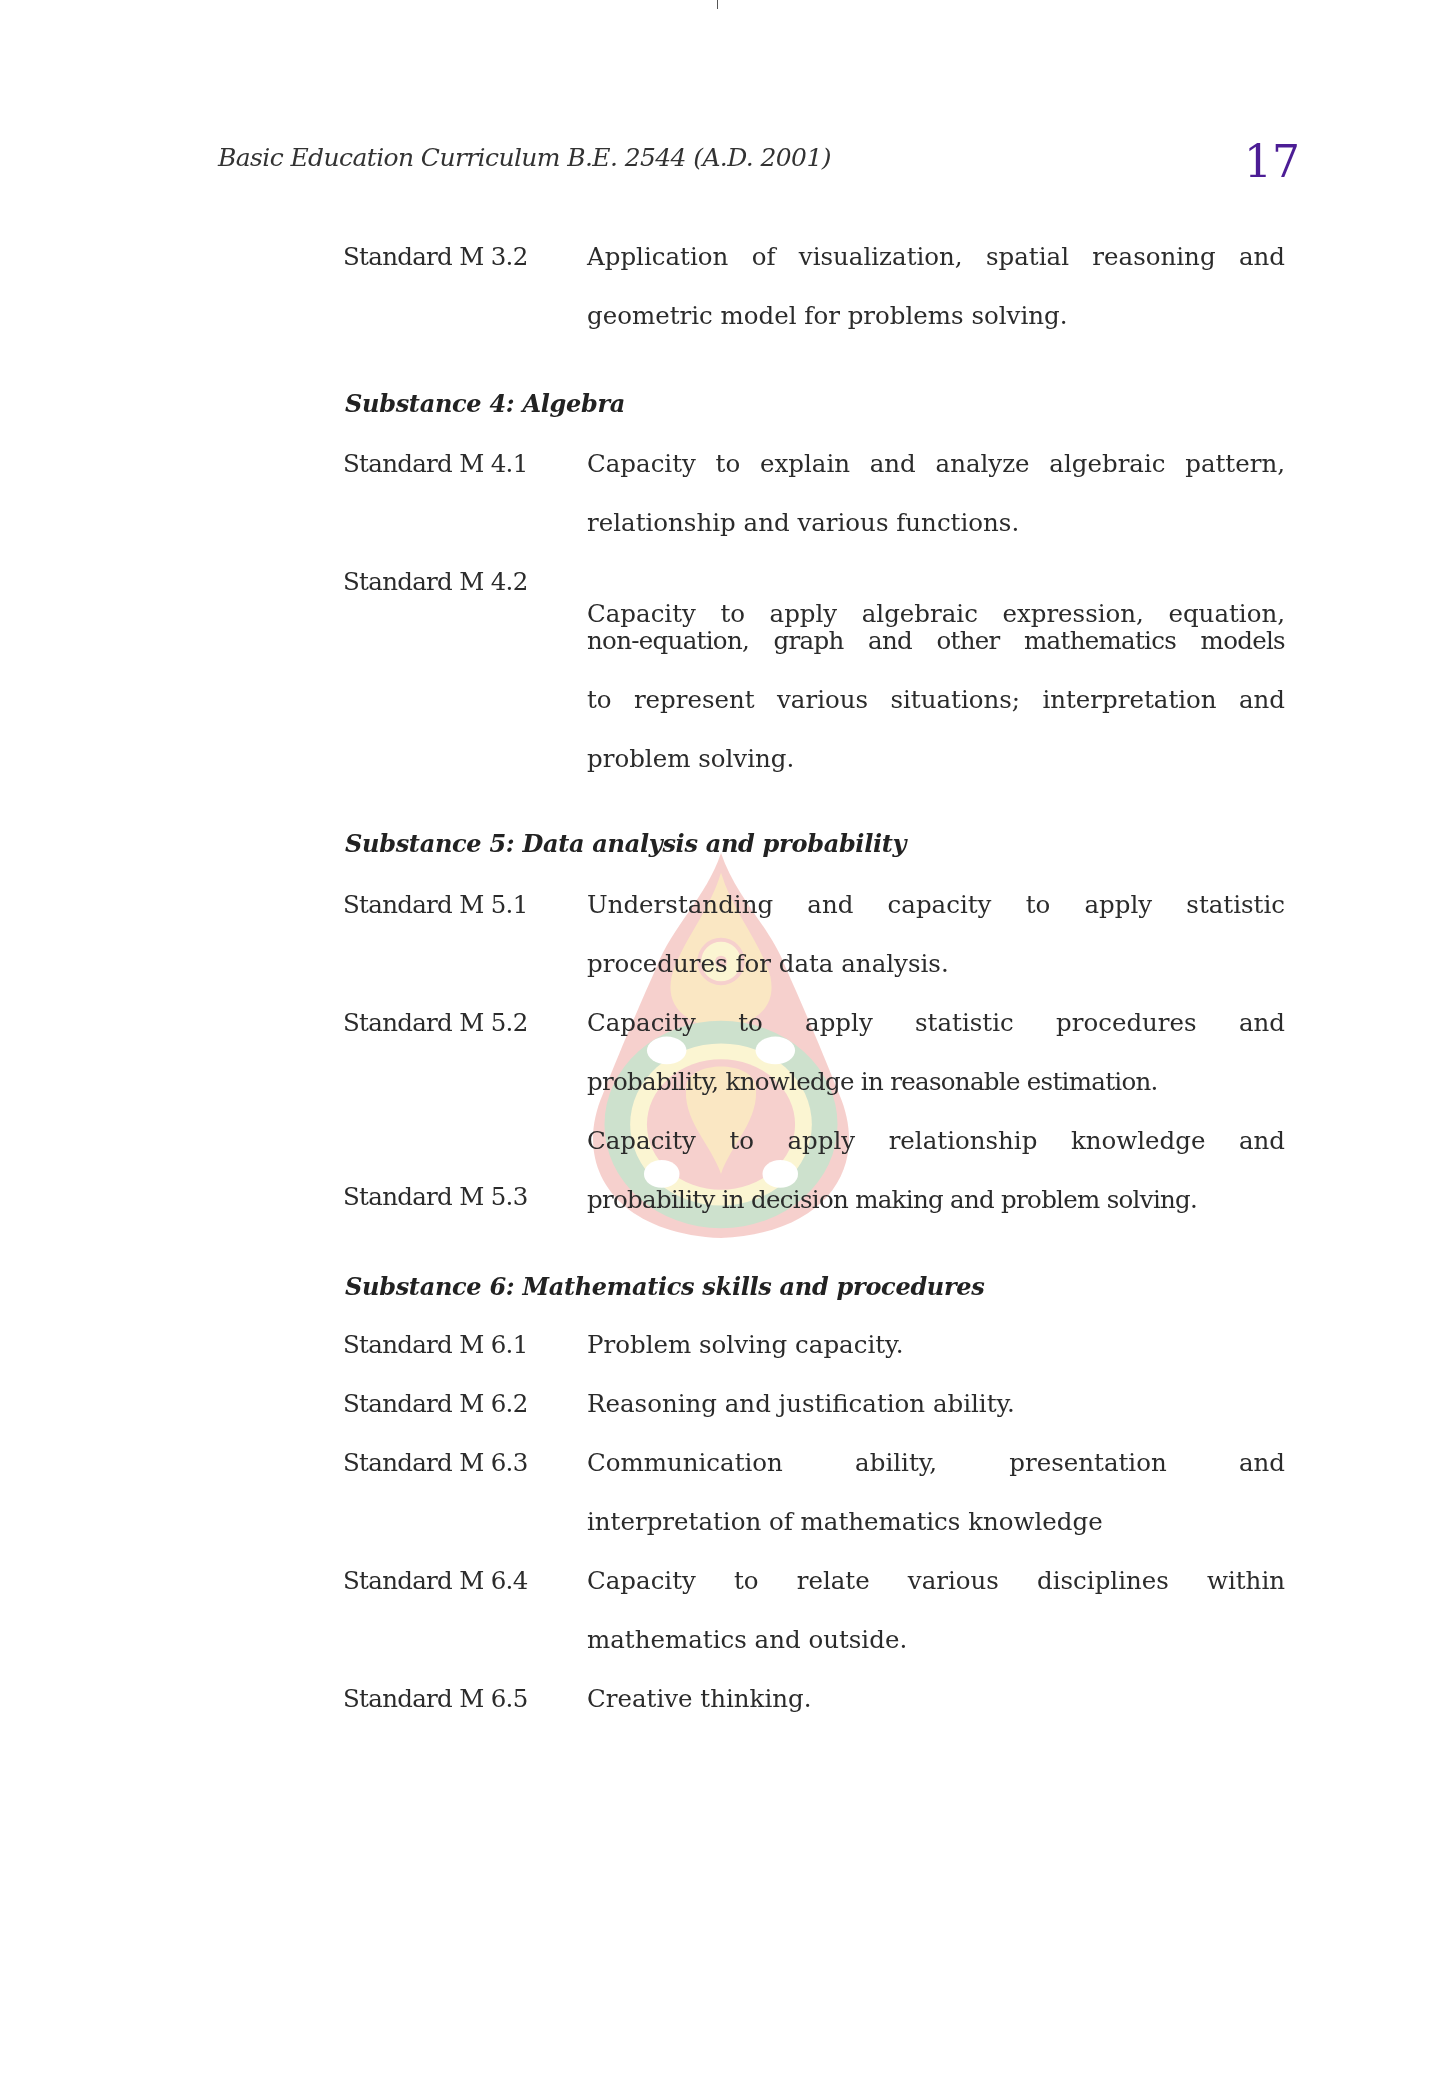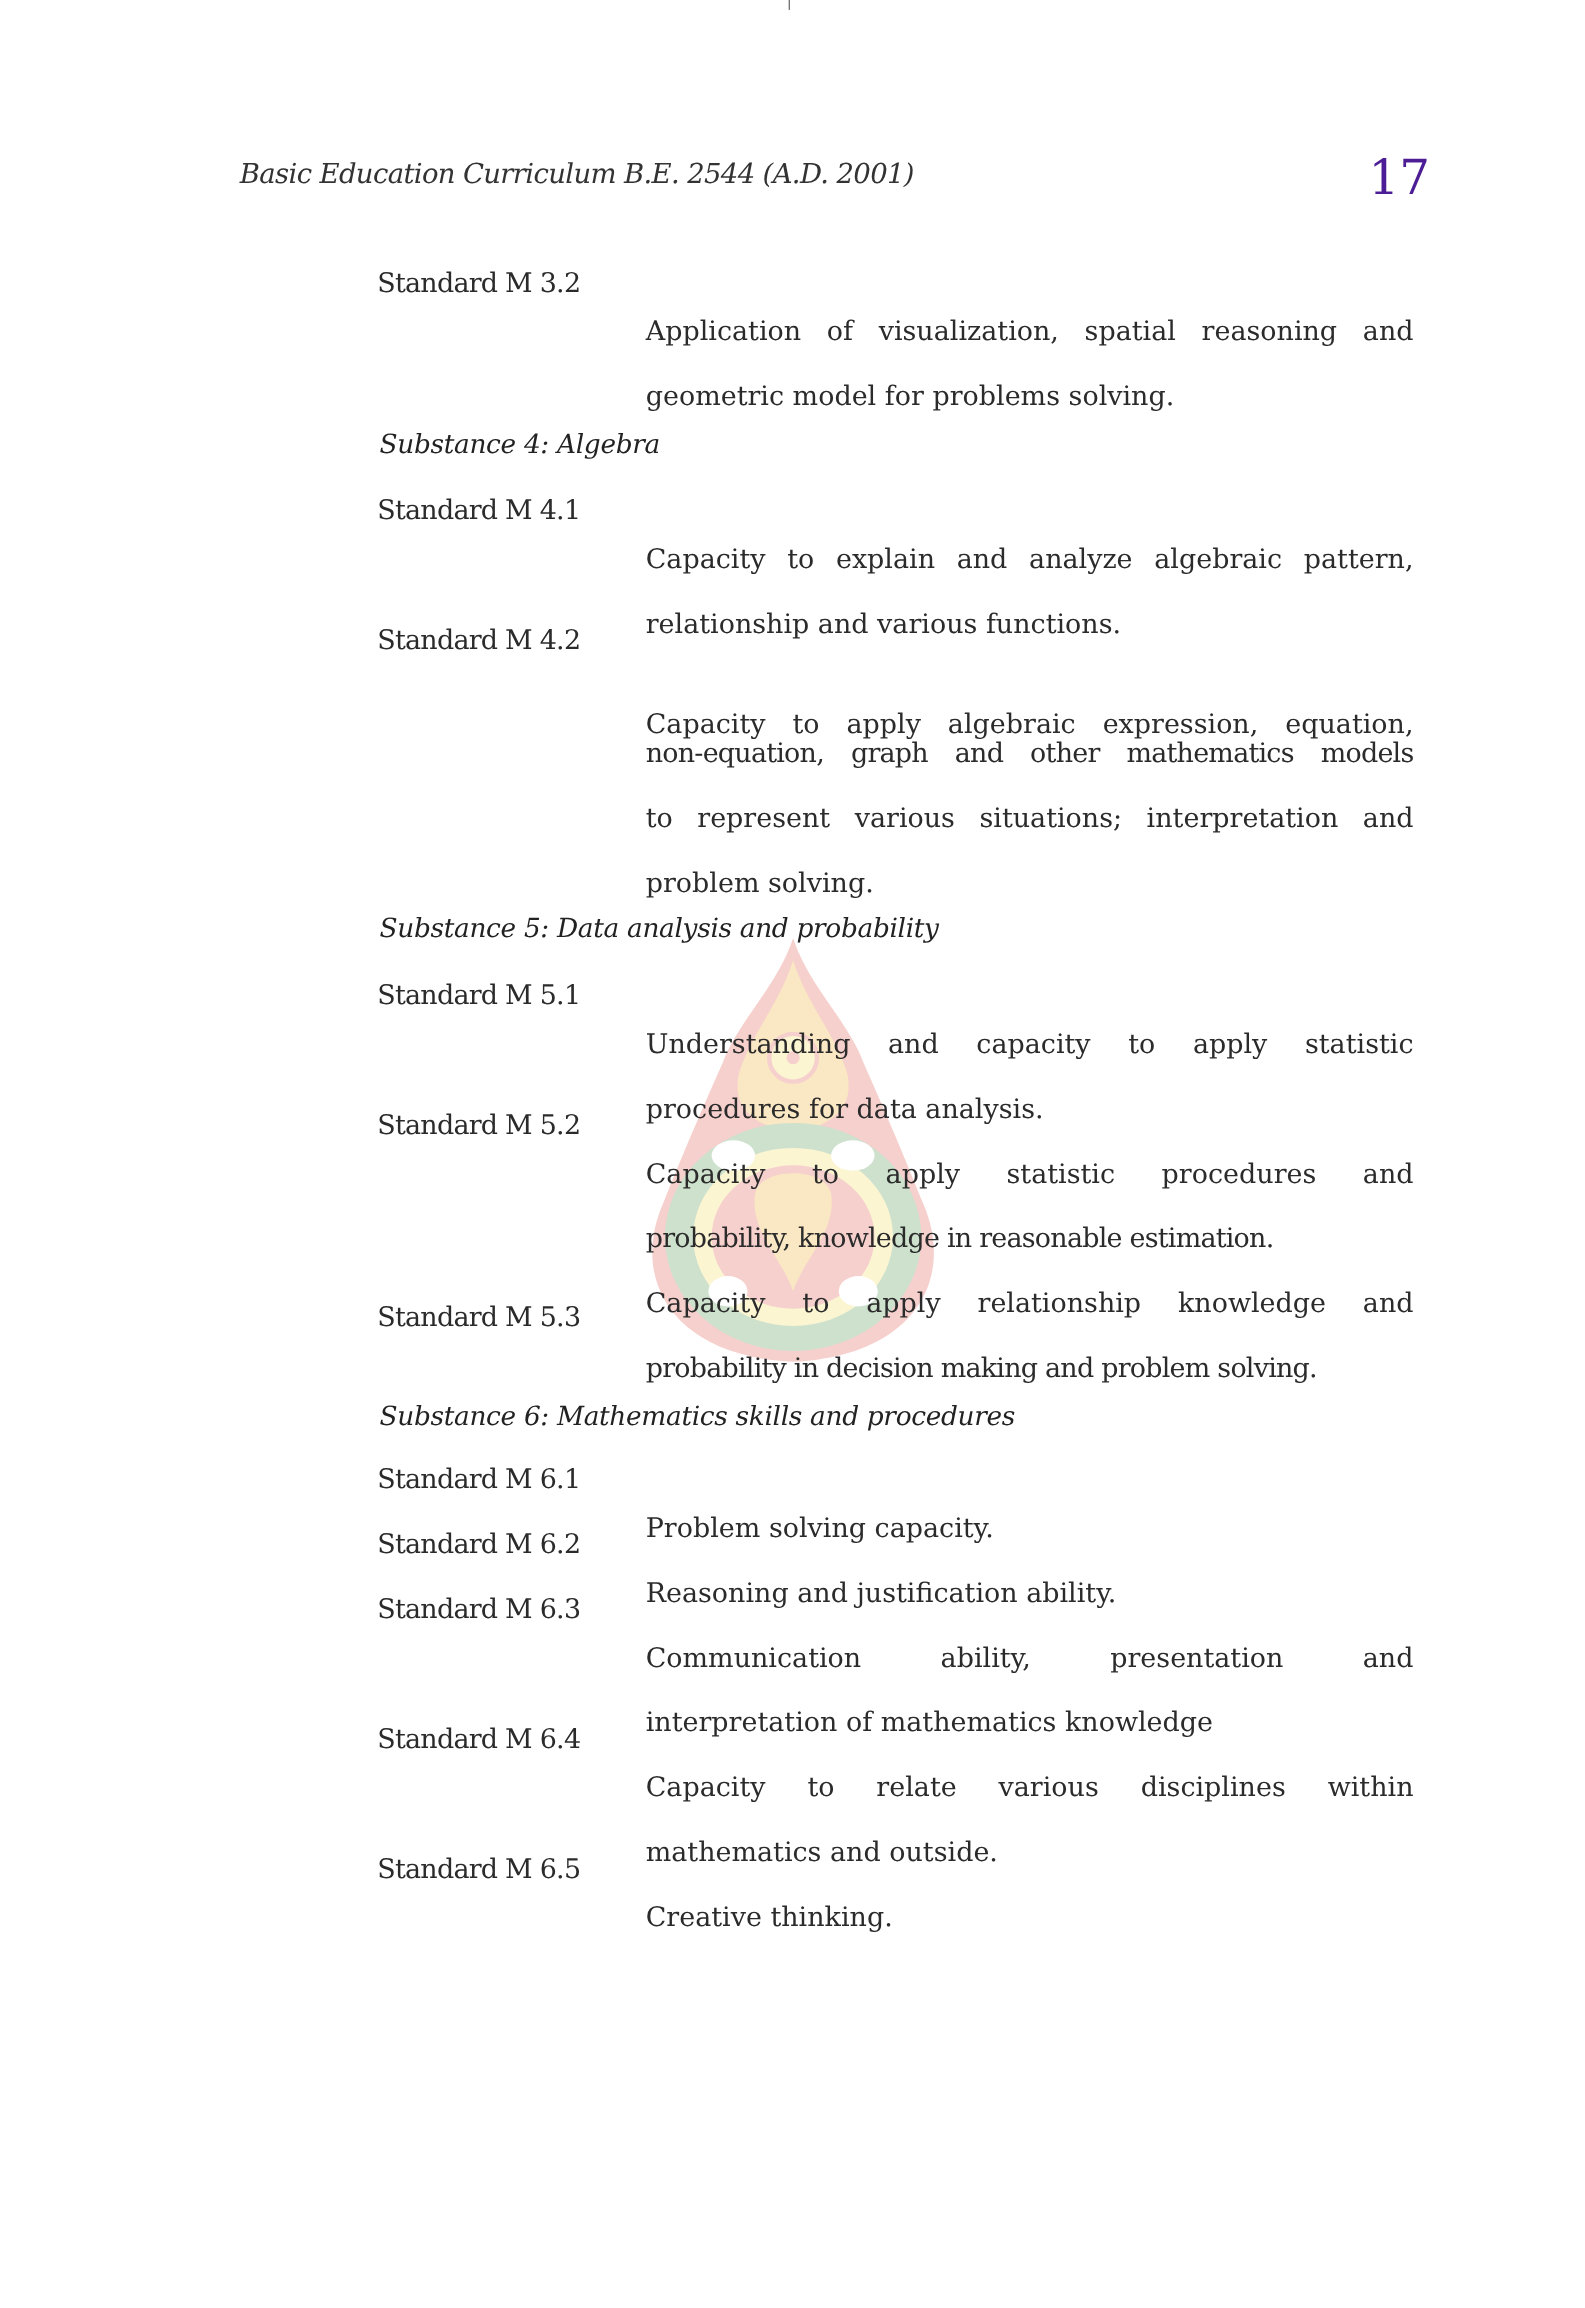--- a/index.html
+++ b/index.html
@@ -4,24 +4,24 @@
 <style>
   html, body { margin: 0; padding: 0; background: #ffffff; }
   body { width: 1441px; height: 2098px; position: relative; overflow: hidden;
          font-family: "DejaVu Serif", "Liberation Serif", serif; color: #2b2b2b; }
   .tick { position: absolute; left: 717px; top: 0; width: 1px; height: 9px; background: #555; }
   .header { position: absolute; left: 186px; top: 143px; font-style: italic;
             font-size: 25px; letter-spacing: -0.6px; color: #333; white-space: nowrap; margin-left: 32px; }
   .pagenum { position: absolute; left: 1244px; top: 136px; font-size: 44px; color: #4c1d95; }
   .line { position: absolute; font-size: 24.5px; line-height: 30px; white-space: nowrap; }
   .label { left: 343px; letter-spacing: -0.7px; }
-  .desc { left: 587px; width: 698px; text-align: justify; text-align-last: justify; white-space: normal; margin-top: 44px; }
+  .desc { left: 587px; width: 698px; text-align: justify; text-align-last: justify; white-space: normal; }
   .desc.last { text-align-last: left; }
   .desc.tight { letter-spacing: -0.7px; }
-  .heading { position: absolute; left: 345px; font-size: 24px; font-weight: normal; font-style: italic;
+  .heading { position: absolute; left: 345px; font-size: 24px; font-weight: bold; font-style: italic;
              letter-spacing: -0.3px; color: #222; white-space: nowrap; line-height: 30px; }
   .watermark { position: absolute; left: 572px; top: 848px; width: 298px; height: 395px; opacity: 0.33; pointer-events: none; }
 </style>
 </head>
 <body>
 
 <div class="tick"></div>
 
 <div class="header">Basic Education Curriculum B.E. 2544 (A.D. 2001)</div>
 <div class="pagenum">17</div>

